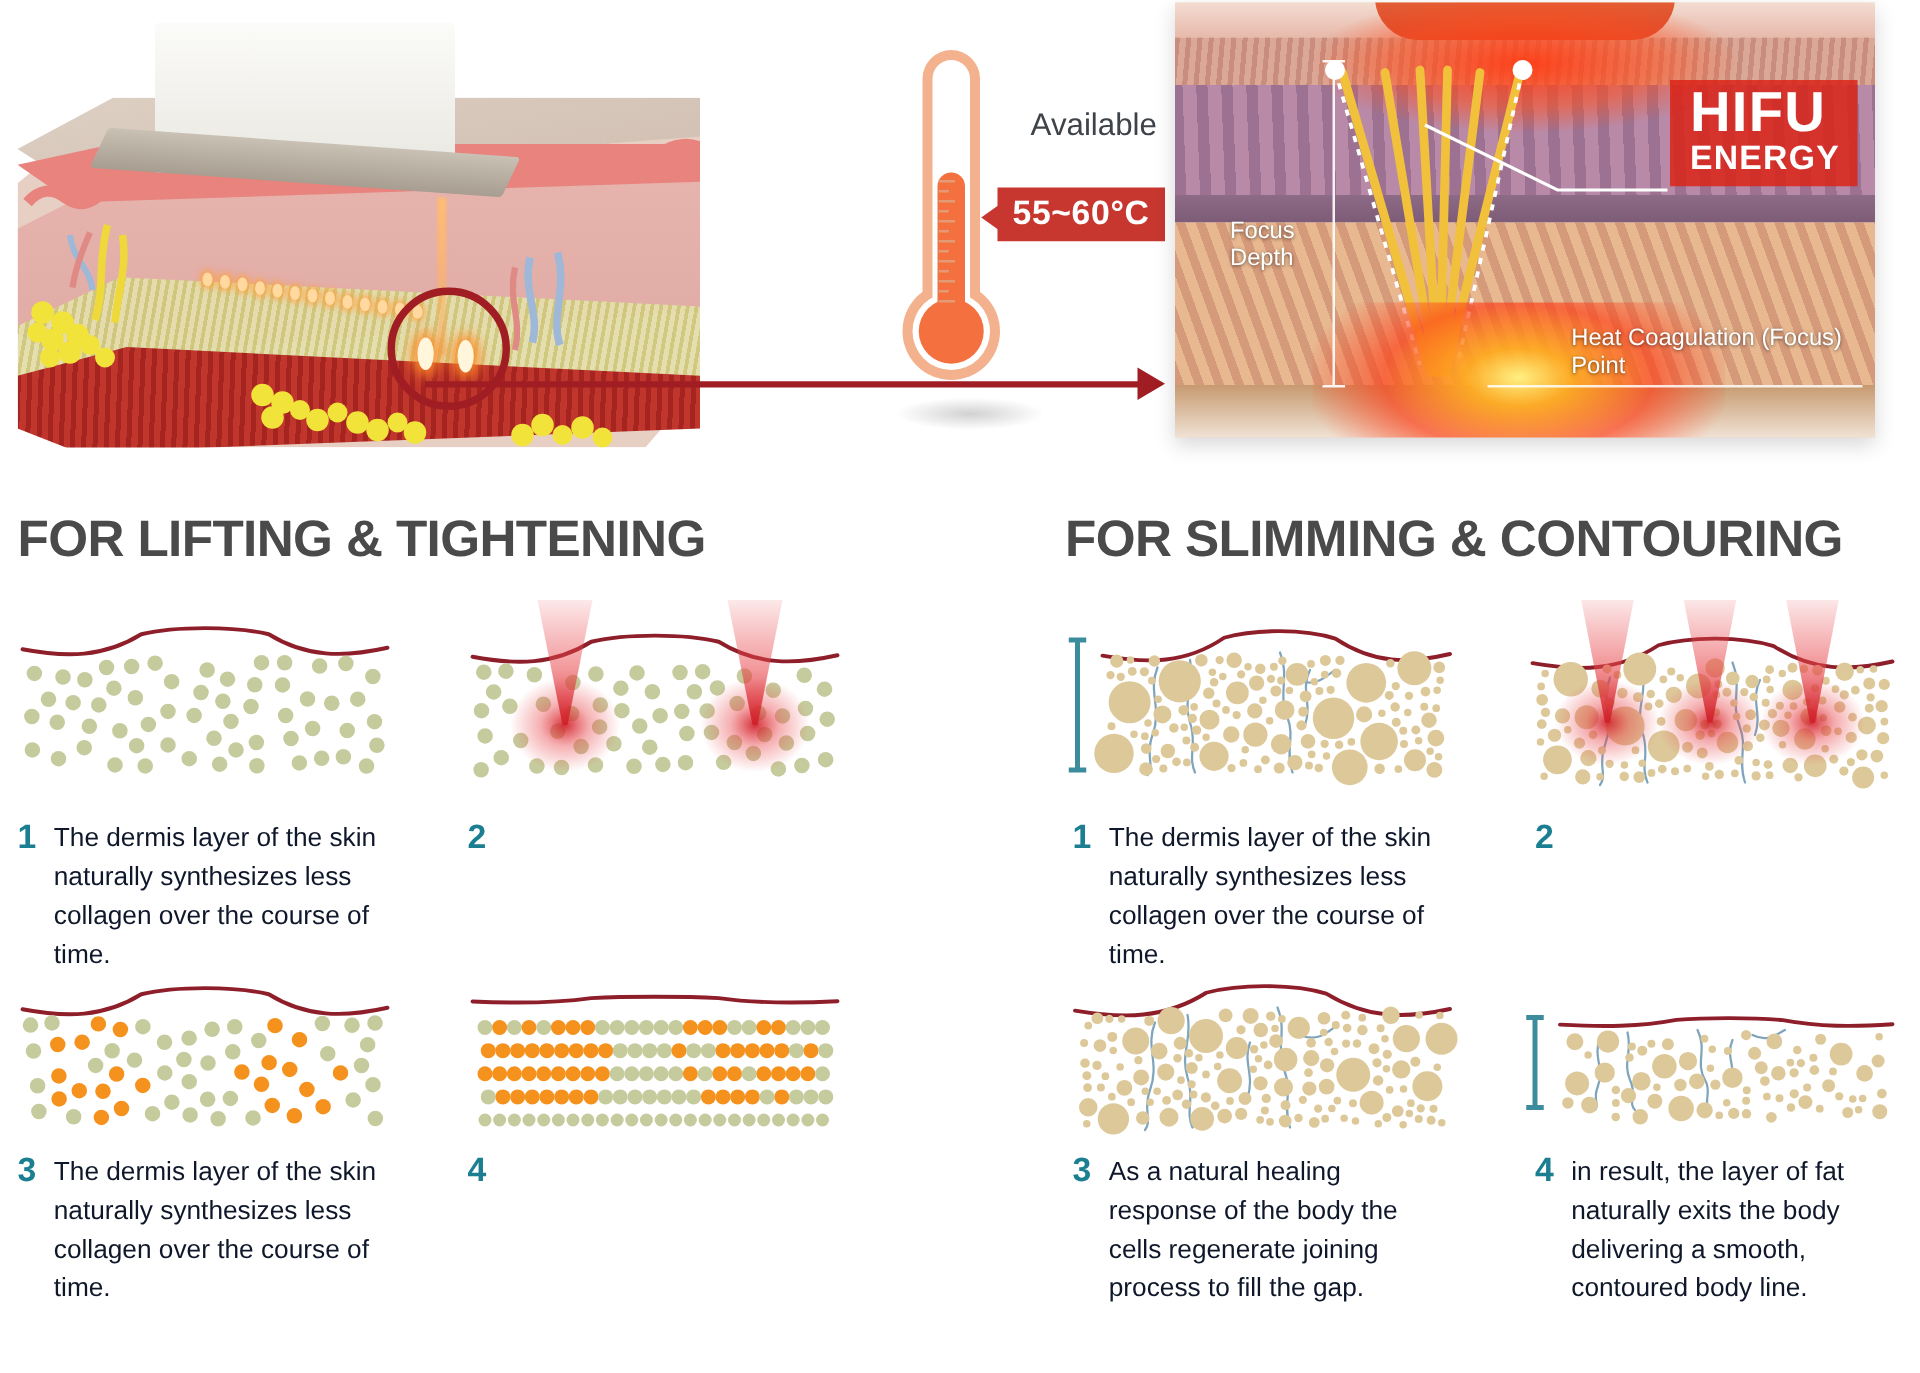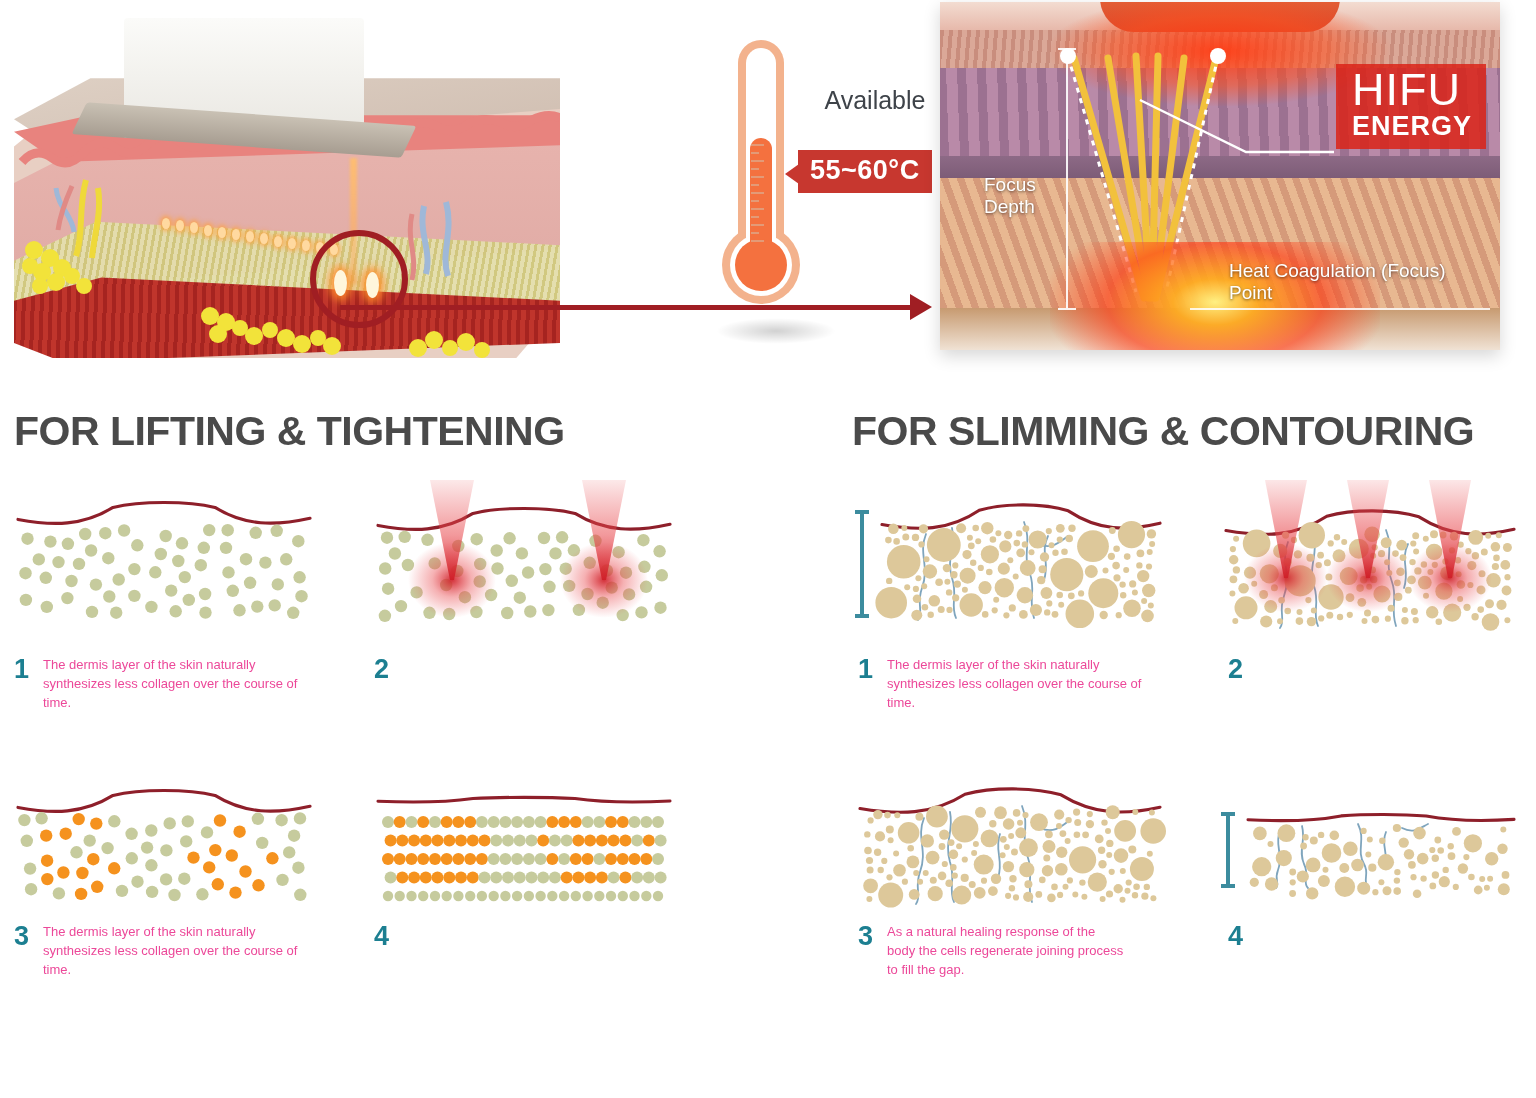--- a/index.html
+++ b/index.html
@@ -180,41 +180,41 @@
   .pr-depth-bar { position:absolute; left:126px; top:46px; width:2px; height:260px; background:rgba(255,255,255,.9); }
   .pr-depth-cap { position:absolute; width:18px; height:2px; background:rgba(255,255,255,.9); left:118px; }
   .pr-label {
     position:absolute; color:#ffffff; font-size:19px; line-height:1.15;
     text-shadow:0 1px 3px rgba(0,0,0,.6); font-family:"Liberation Sans", sans-serif;padding-left:20px;
   }
   .hifu-box {
     position:absolute; right:14px; top:62px;
     background:rgba(219,35,24,.85); padding:4px 14px 9px 16px;
   }
-  .hifu-box .h1 { color:#fff; font-size:45px; font-weight:normal; line-height:.98; letter-spacing:1px;}
+  .hifu-box .h1 { color:#fff; font-size:45px; font-weight:bold; line-height:.98; letter-spacing:1px;}
   .hifu-box .h2 { color:#fff; font-size:27px; font-weight:bold; line-height:1.05; letter-spacing:1px;}
   .pr-baseline { position:absolute; left:250px; top:306px; width:300px; height:2px; background:rgba(255,255,255,.85); }
 
   
   .sec-heading {
     position:absolute; font-size:41px; font-weight:bold; color:#4a4a4a;
     letter-spacing:-0.5px; white-space:nowrap;
   }
   #heading-left  { left:14px;  top:408px; }
   #heading-right { left:852px; top:408px; }
 
   
   .panel { position:absolute; }
   .step { position:absolute; display:flex; gap:11px; }
   .step-num {
     color:#1c7f91; font-size:27px; font-weight:bold; line-height:1.05;
     flex:0 0 auto; width:18px;
   }
   .step-text {
-    color:#ec4899; font-size:13px; line-height:1.48;
+    color:#0f172a; font-size:21px; line-height:1.48;
     font-family:"Liberation Sans", sans-serif;
   }
   svg { display:block; overflow:visible; }
 </style>
 </head>
 <body>
 
 <div id="page">
 
   <div class="top-row">
@@ -359,21 +359,21 @@
       <div class="pr-focus-glow"></div>
       <div class="pr-depth-bar"></div>
       <div class="pr-depth-cap" style="top:46px;"></div>
       <div class="pr-depth-cap" style="top:306px;"></div>
       <div class="pr-baseline"></div>
 
       <div class="pr-label" style="left:24px; top:172px;">
         <div>Focus</div>
         <div>Depth</div>
       </div>
-      <div class="pr-label" style="left:269px; top:258px;">
+      <div class="pr-label" style="left:297px; top:258px;">
         <div>Heat Coagulation (Focus)</div>
         <div>Point</div>
       </div>
 
       <div class="hifu-box">
         <div class="h1">HIFU</div>
         <div class="h2">ENERGY</div>
       </div>
     </div>
   </div>
@@ -1318,15 +1318,16 @@
   </div>
   <div class="step" style="left:1228px; top:655px; width:268px;">
     <div class="step-num">2</div>
   </div>
   <div class="step" style="left:858px; top:922px; width:268px;">
     <div class="step-num">3</div>
     <div class="step-text">As a natural healing response of the body the cells regenerate joining process to fill the gap.</div>
   </div>
   <div class="step" style="left:1228px; top:922px; width:262px;">
     <div class="step-num">4</div>
+    <div class="step-text">in result, the layer of fat naturally exits the body delivering a smooth, contoured body line.</div>
   </div>
 
 </div>
 
 </body></html>

